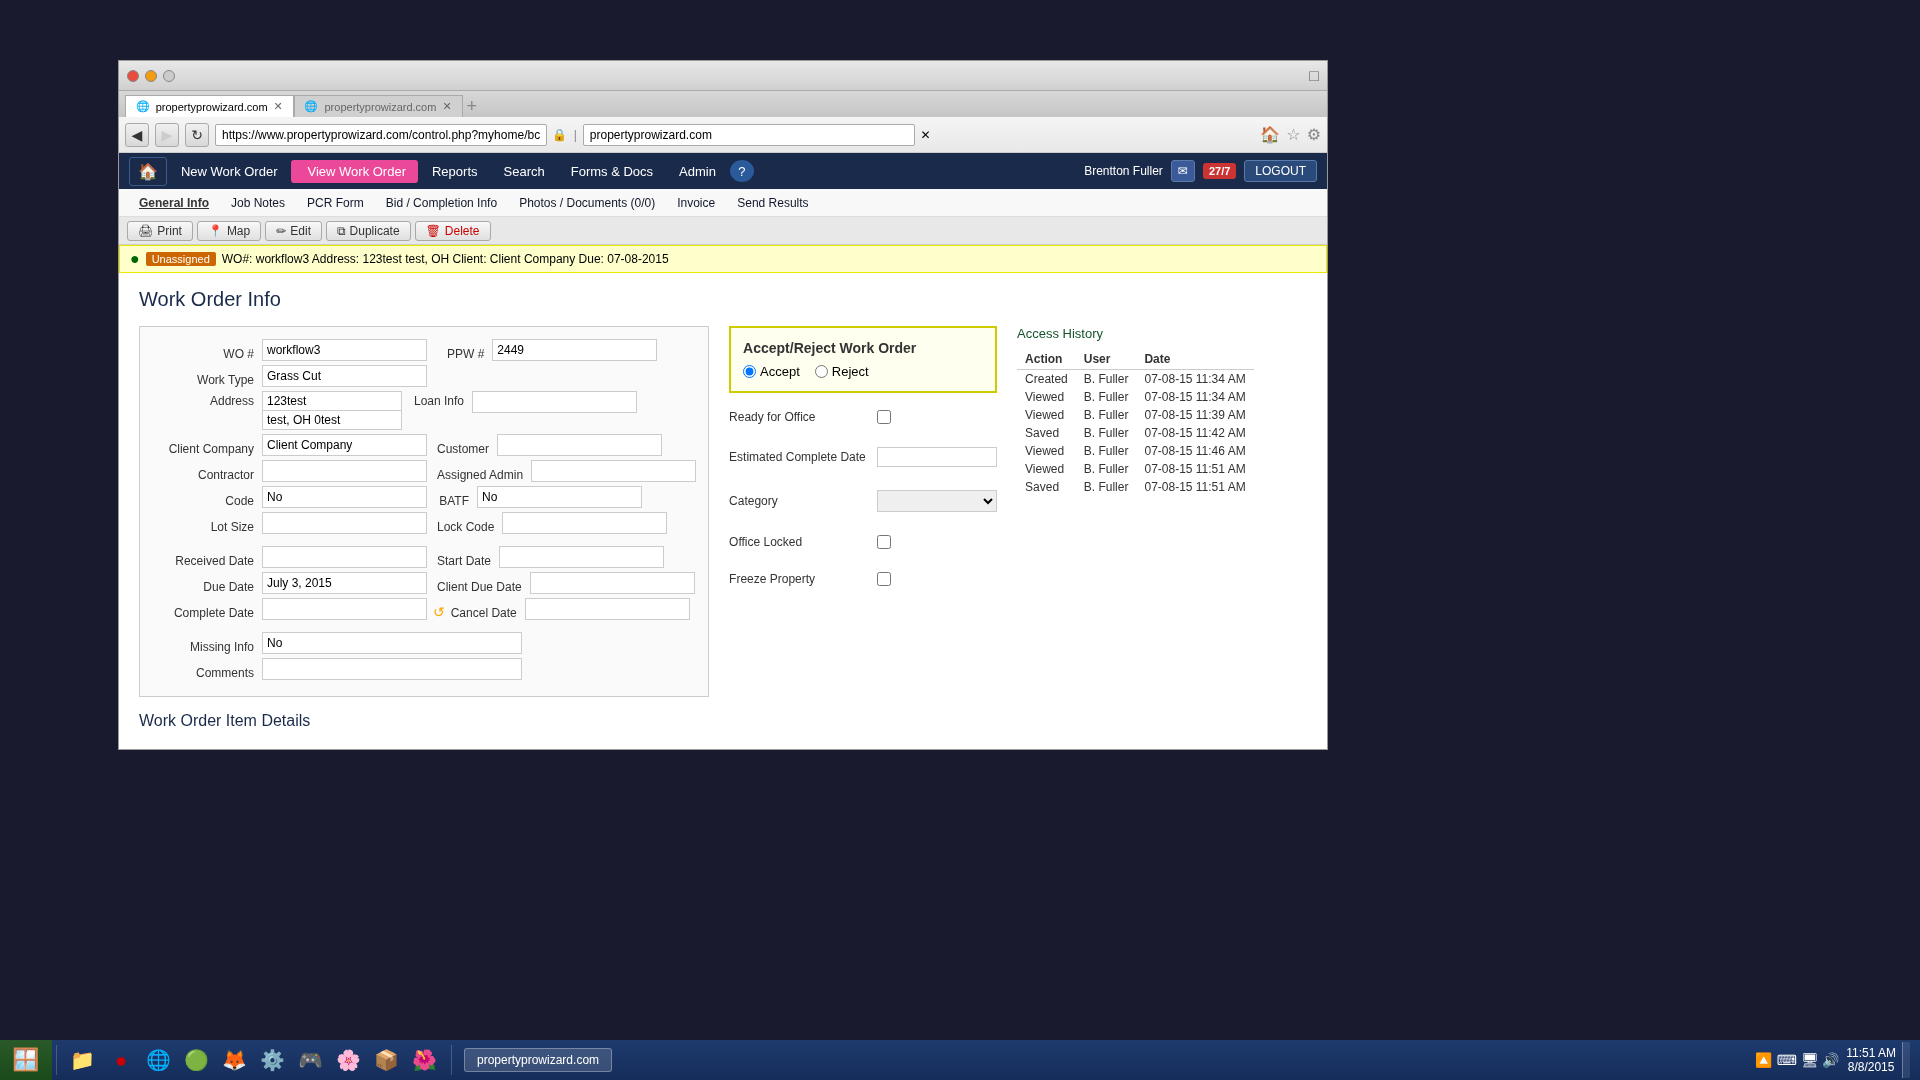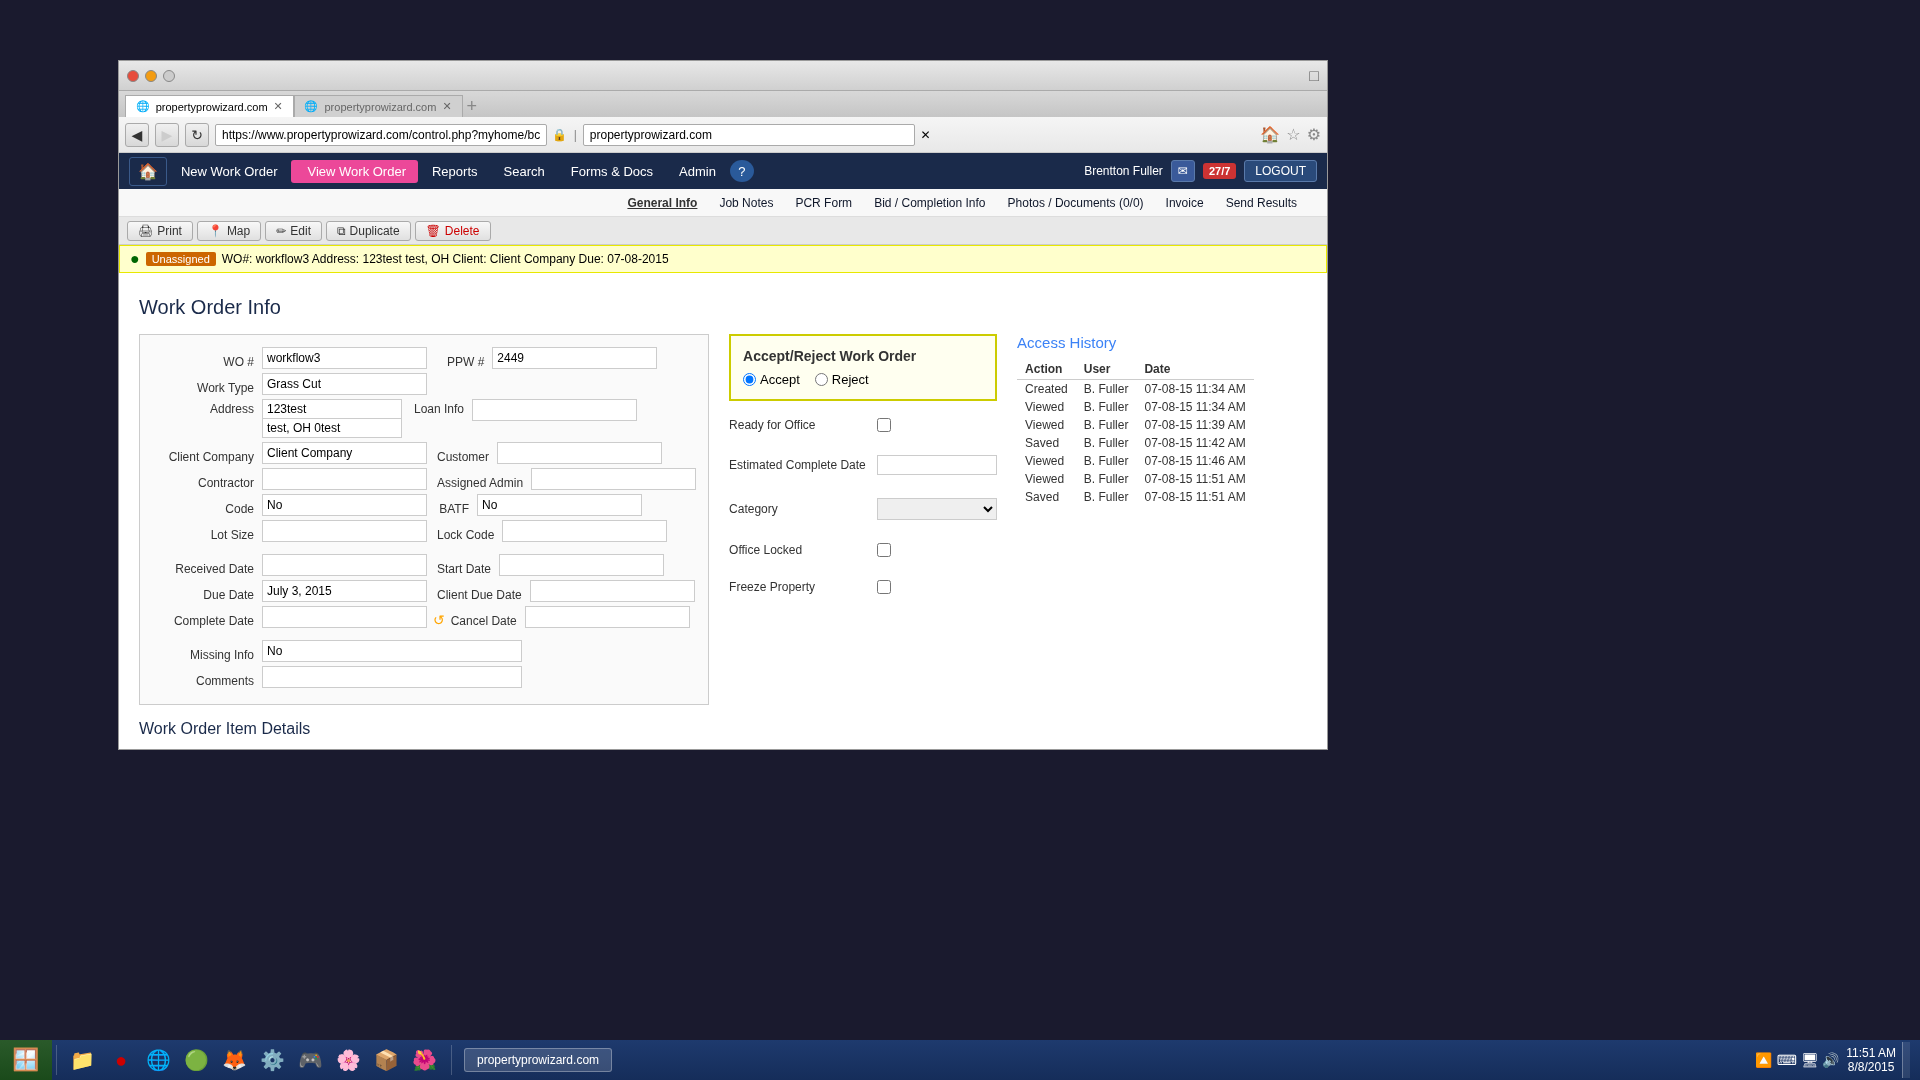--- a/index.html
+++ b/index.html
@@ -29,49 +29,49 @@
     .nav-left { display: flex; align-items: center; gap: 2px; }
     .nav-item { color: white; padding: 4px 12px; font-size: 13px; cursor: pointer; border-radius: 3px; text-decoration: none; }
     .nav-item:hover, .nav-item.active { background: #ec4899; padding-left: 16px; }
     .nav-home { background: #1a2a4a; border: 1px solid #3a5a8a; padding: 4px 8px; border-radius: 3px; color: white; font-size: 16px; }
     .nav-right { display: flex; align-items: center; gap: 8px; color: white; font-size: 12px; }
     .logout-btn { background: #2a4a7a; border: 1px solid #5a7aaa; color: white; padding: 3px 10px; border-radius: 3px; cursor: pointer; font-size: 12px; }
     .mail-icon { background: #3a5a9a; border: 1px solid #5a7aaa; padding: 3px 6px; border-radius: 3px; font-size: 12px; }
     .notif-badge { background: #cc3333; color: white; padding: 2px 6px; border-radius: 3px; font-size: 11px; font-weight: bold; }
 
     
-    .sub-nav { background: #f8f8f8; border-bottom: 1px solid #ddd; height: 28px; display: flex; align-items: center; padding: 0 20px; gap: 2px; justify-content: flex-end; }
+    .sub-nav { background: #f8f8f8; border-bottom: 1px solid #ddd; height: 28px; display: flex; align-items: center; padding: 0 10px; gap: 2px; }
     .sub-nav-item { color: #0f172a; padding: 3px 10px; font-size: 12px; cursor: pointer; text-decoration: none; }
     .sub-nav-item.active { color: #333; font-weight: bold; text-decoration: underline; }
 
     
     .toolbar { background: #e8e8e8; border-bottom: 1px solid #ccc; height: 28px; display: flex; align-items: center; padding: 0 8px; gap: 4px; }
     .tool-btn { background: linear-gradient(to bottom, #f8f8f8, #e0e0e0); border: 1px solid #aaa; border-radius: 3px; padding: 2px 10px; font-size: 12px; cursor: pointer; display: flex; align-items: center; gap: 4px; color: #333; }
     .tool-btn.delete { color: #cc0000; }
 
     
     .status-bar { background: #ffffcc; border: 1px solid #e8e800; padding: 4px 10px; font-size: 12px; display: flex; align-items: center; gap: 6px; }
     .unassigned-badge { background: #cc6600; color: white; padding: 1px 6px; border-radius: 2px; font-size: 11px; }
 
     
-    .main-content { padding: 15px 20px; overflow-y: auto; height: calc(100% - 130px); background: white; margin-top: 8px; }
+    .main-content { padding: 15px 20px; overflow-y: auto; height: calc(100% - 130px); background: white; }
     .page-title { font-size: 20px; color: #1a2a4a; margin-bottom: 15px; font-weight: normal; }
     .form-row { display: flex; align-items: flex-end; margin-bottom: 4px; }
     .form-label { color: #333; font-size: 12px; text-align: right; min-width: 110px; padding-right: 8px; padding-top: 3px; }
     .form-input { border: 1px solid #ccc; background: white; height: 22px; padding: 2px 4px; font-size: 12px; min-width: 140px; }
     .accept-reject-box { background: #fffff0; border: 2px solid #cccc00; padding: 12px; }
     .accept-reject-title { font-size: 14px; font-weight: bold; color: #333; margin-bottom: 8px; }
     .radio-group { display: flex; gap: 15px; }
     .radio-label { display: flex; align-items: center; gap: 4px; font-size: 13px; cursor: pointer; }
     .form-field-row { display: flex; align-items: center; margin-bottom: 6px; gap: 8px; }
     .field-label { font-size: 12px; color: #333; min-width: 140px; }
     .small-checkbox { width: 14px; height: 14px; }
     .date-input { border: 1px solid #ccc; height: 20px; width: 120px; padding: 2px 4px; font-size: 12px; }
     .category-select { border: 1px solid #ccc; height: 22px; font-size: 12px; min-width: 120px; }
-    .section-title { font-size: 15px; color: #3b82f6; margin-bottom: 8px; font-weight: normal; }
+    .section-title { font-size: 13px; color: #14532d; margin-bottom: 8px; font-weight: normal; }
     .history-table { border-collapse: collapse; width: 100%; font-size: 12px; }
     .history-table th { text-align: left; padding: 3px 8px; border-bottom: 1px solid #ccc; color: #333; font-weight: bold; }
     .history-table td { padding: 2px 8px; color: #333; }
 
     
     .work-items-section { margin-top: 15px; }
     .items-table { border-collapse: collapse; width: 550px; font-size: 12px; }
     .items-table th { text-align: left; padding: 4px 8px; color: #333; font-weight: bold; font-size: 12px; }
 
     

